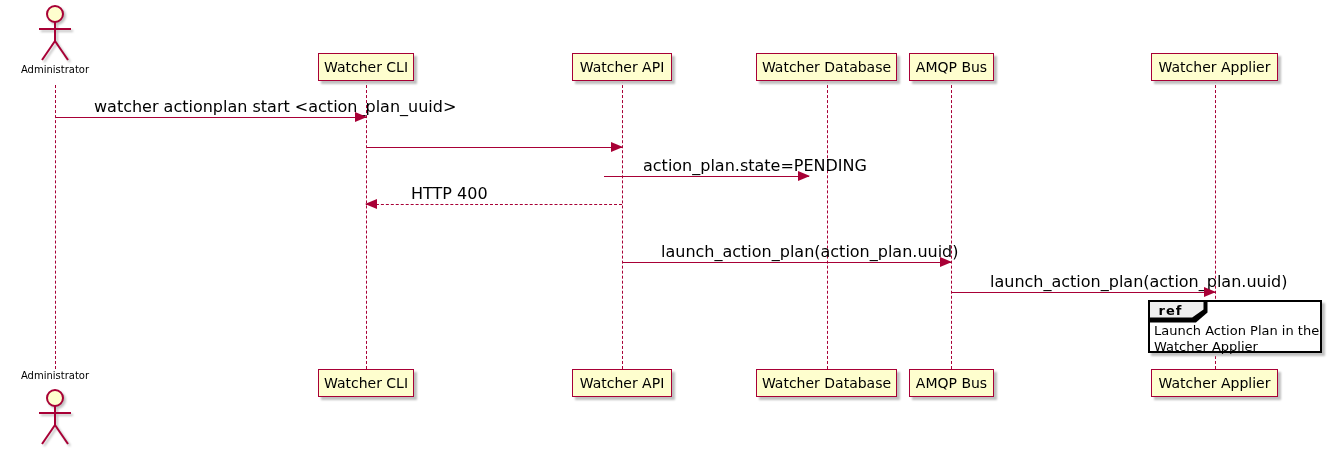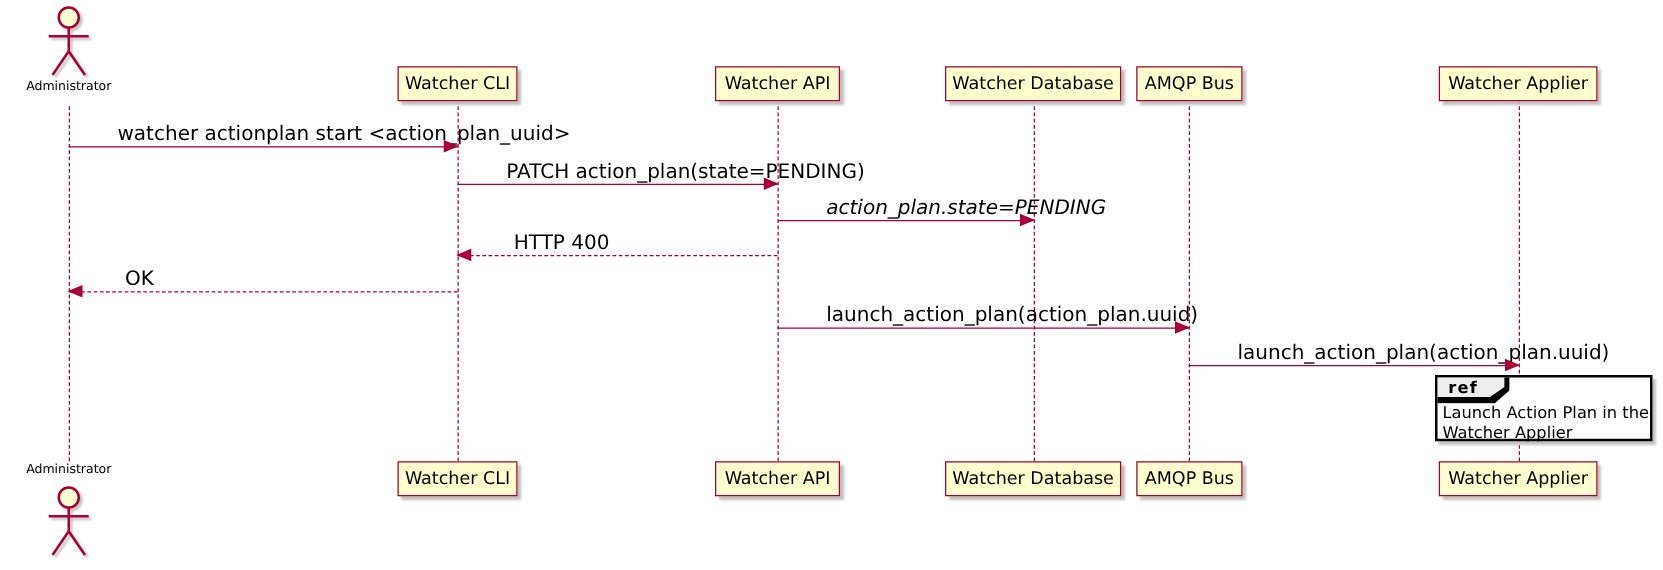--- a/index.html
+++ b/index.html
@@ -185,42 +185,36 @@
   <div class="pbox" style="left:909px; top:369px; width:85px;">AMQP Bus</div>
   <div class="pbox" style="left:1151px;top:369px; width:127px;">Watcher Applier</div>
 
   <div class="msg" style="left:55px; top:99px; width:311px;">
     <div class="msg-label">watcher actionplan start &lt;action_plan_uuid&gt;</div>
     <div class="msg-line"></div>
     <div class="arrowhead right"></div>
   </div>
 
   <div class="msg" style="left:366px; top:129px; width:256px;">
-    <div class="msg-label">PATCH action_plan(state=PENDING)</div>
-    <div class="msg-line"></div>
-    <div class="arrowhead right"></div>
-  </div>
-
-  <div class="msg" style="left:622px; top:158px; width:205px;font-style:italic;">
+    <div class="msg-line"></div>
+    <div class="arrowhead right"></div>
+  </div>
+
+  <div class="msg" style="left:604px; top:158px; width:205px;">
     <div class="msg-label">action_plan.state=PENDING</div>
     <div class="msg-line"></div>
     <div class="arrowhead right"></div>
   </div>
 
   <div class="msg reply" style="left:366px; top:186px; width:256px;">
     <div class="msg-label">HTTP 400</div>
     <div class="msg-line"></div>
     <div class="arrowhead left"></div>
   </div>
 
-  <div class="msg reply" style="left:55px; top:215px; width:311px;">
-    <div class="msg-label">OK</div>
-    <div class="msg-line"></div>
-    <div class="arrowhead left"></div>
-  </div>
 
   <div class="msg" style="left:622px; top:244px; width:329px;">
     <div class="msg-label">launch_action_plan(action_plan.uuid)</div>
     <div class="msg-line"></div>
     <div class="arrowhead right"></div>
   </div>
 
   <div class="msg" style="left:951px; top:274px; width:264px;">
     <div class="msg-label">launch_action_plan(action_plan.uuid)</div>
     <div class="msg-line"></div>

